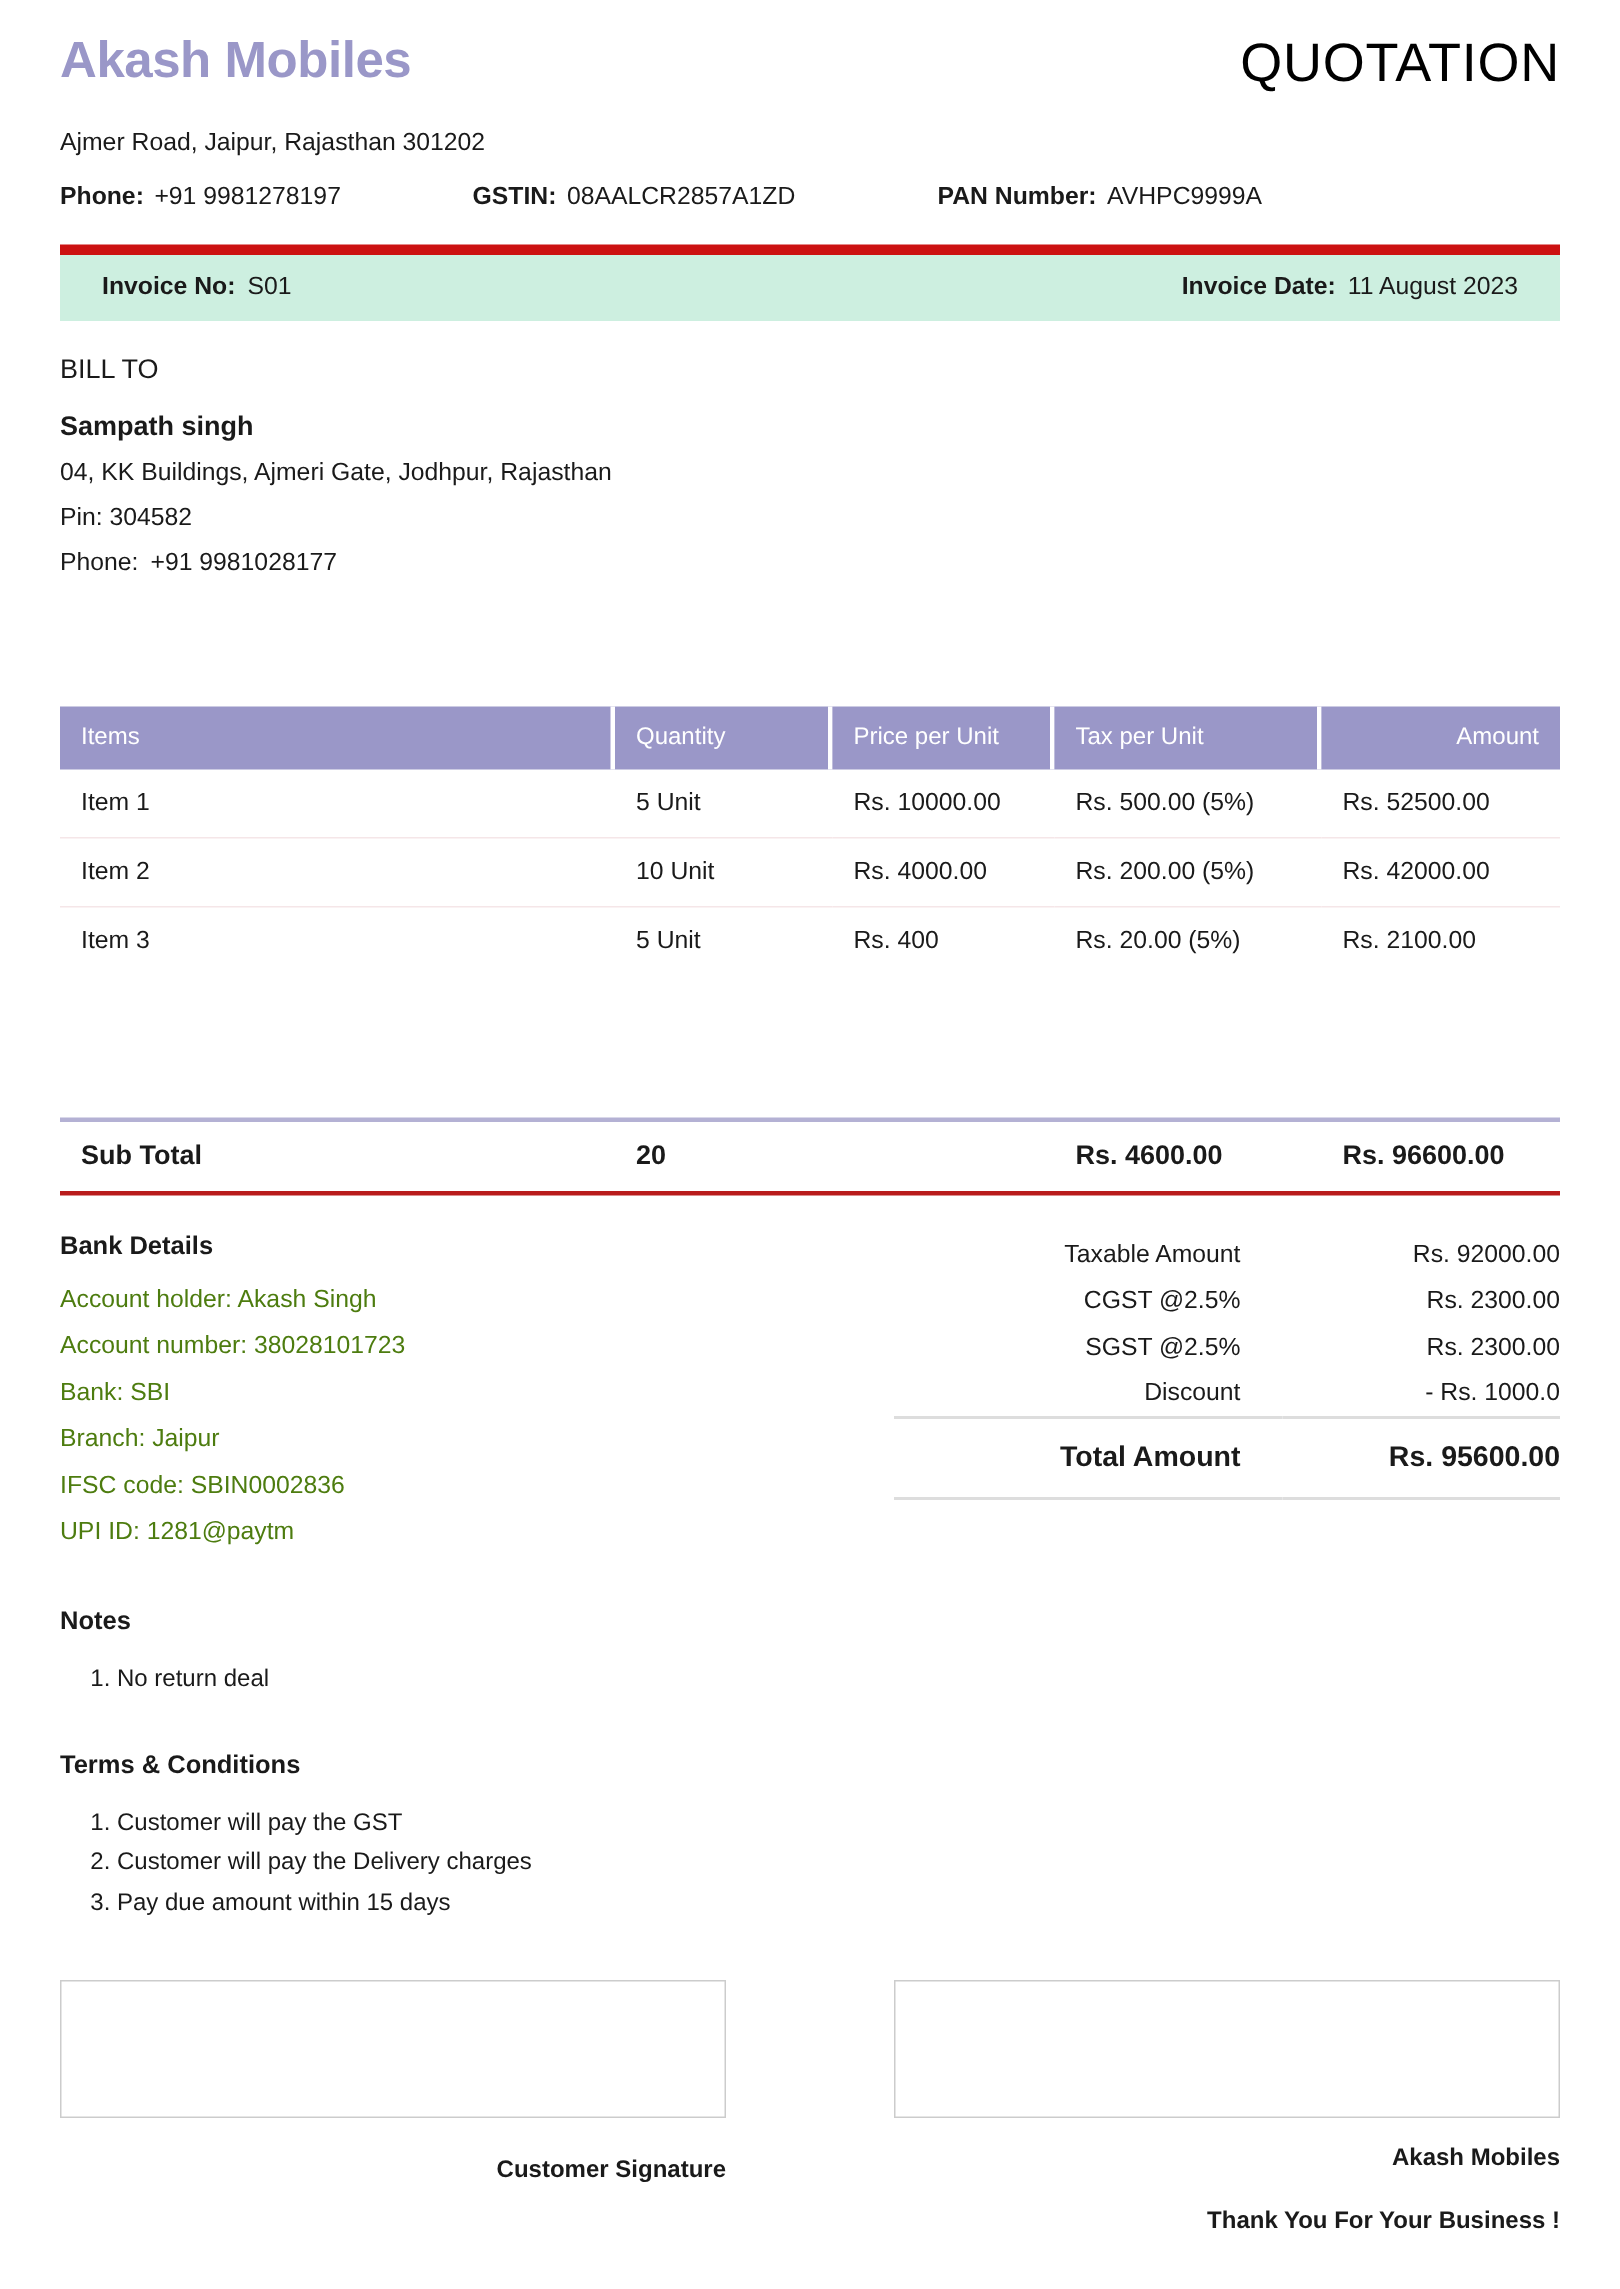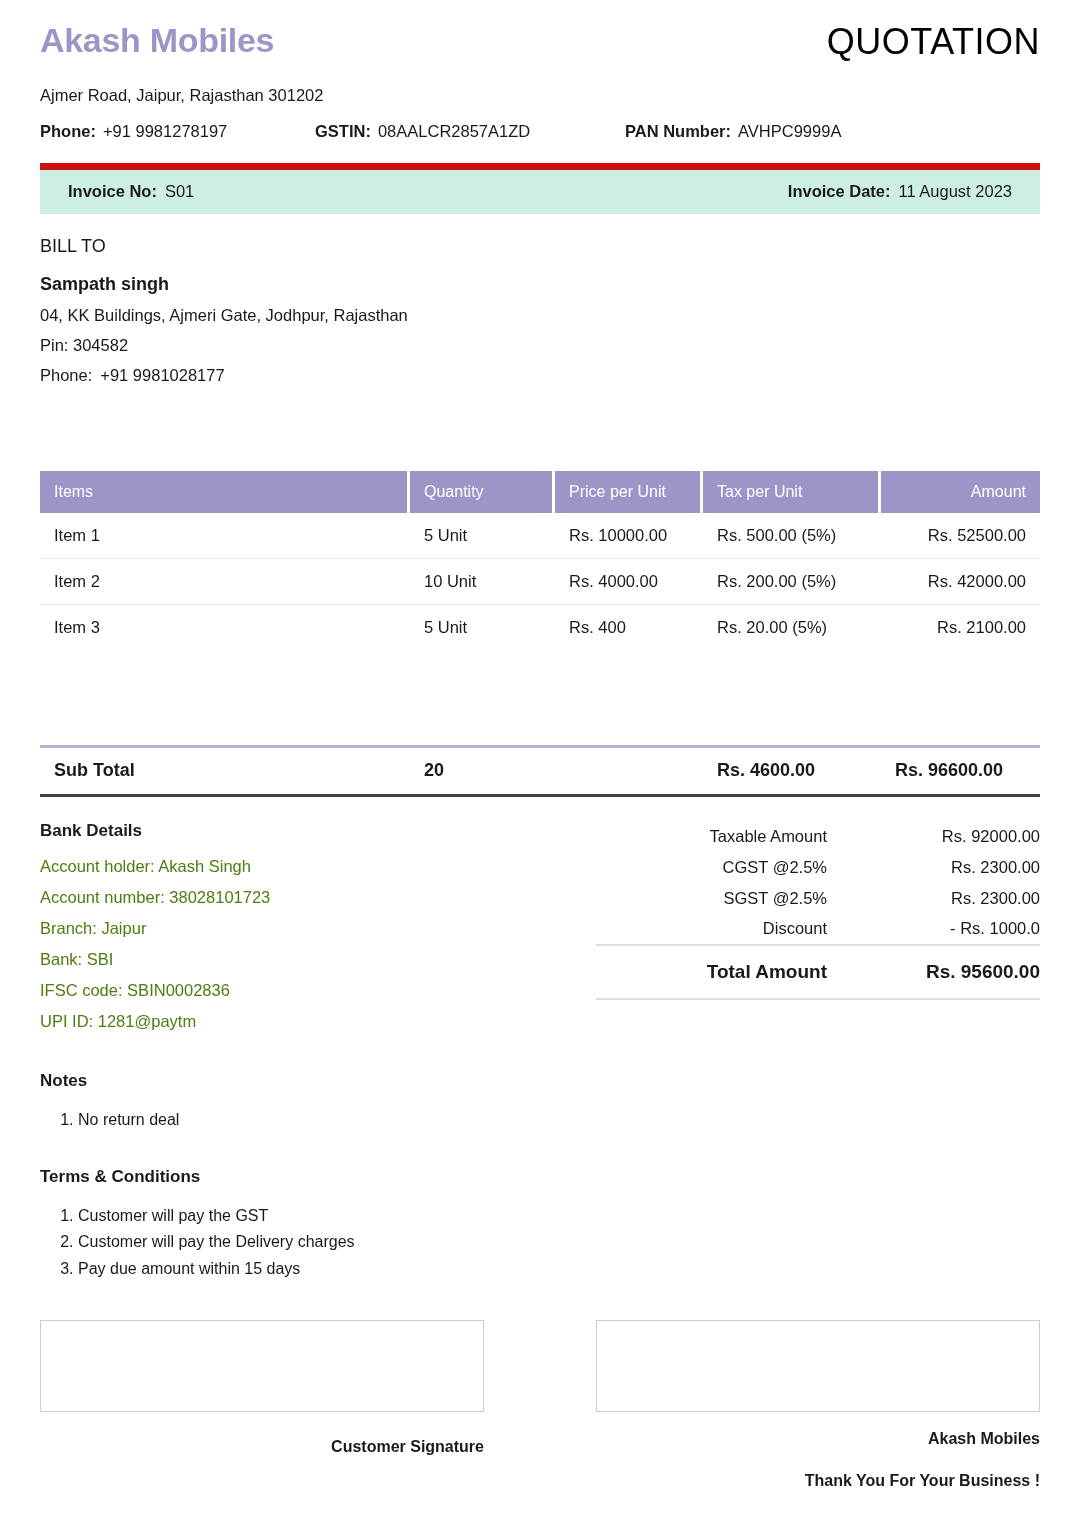--- a/index.html
+++ b/index.html
@@ -119,33 +119,33 @@
   .items-table th.t-right { text-align: right; }
   .items-table td {
     font-size: 16.5px;
     color: #1a1a1a;
     height: 46px;
     vertical-align: middle;
     padding: 0 14px;
     border-bottom: 1px solid #f5e6e8;
   }
   .items-table tbody tr:last-child td { border-bottom: none; }
-  .items-table td.t-right { text-align: right; }
+  .items-table td.t-right { text-align: left; }
 
   .col-items    { width: 370px; }
   .col-qty      { width: 145px; }
   .col-price    { width: 148px; }
   .col-tax      { width: 178px; }
   .col-amount   { width: 159px; }
 
   
   .subtotal-block {
     margin-top: 94px;
     border-top: 3px solid #b4b1d4;
-    border-bottom: 3px solid #404040;
+    border-bottom: 3px solid #b91c1c;
   }
   .subtotal-table {
     width: 100%;
     border-collapse: collapse;
     table-layout: fixed;
   }
   .subtotal-table td {
     height: 46px;
     vertical-align: middle;
     padding: 0 14px;
@@ -344,22 +344,22 @@
     </tbody>
       </table>
   </div>
 
   <div class="mid-section">
 
     <div class="bank-details">
       <div class="section-title">Bank Details</div>
       <div class="bank-line">Account holder: Akash Singh</div>
       <div class="bank-line">Account number: 38028101723</div>
+      <div class="bank-line">Bank: SBI</div>
       <div class="bank-line">Branch: Jaipur</div>
-      <div class="bank-line">Bank: SBI</div>
       <div class="bank-line">IFSC code: SBIN0002836</div>
       <div class="bank-line">UPI ID: 1281@paytm</div>
     </div>
 
     <div class="totals">
       <table class="totals-table">
         <tbody>
             <tr>
           <td class="lbl">Taxable Amount</td>
           <td class="val">Rs. 92000.00</td>

